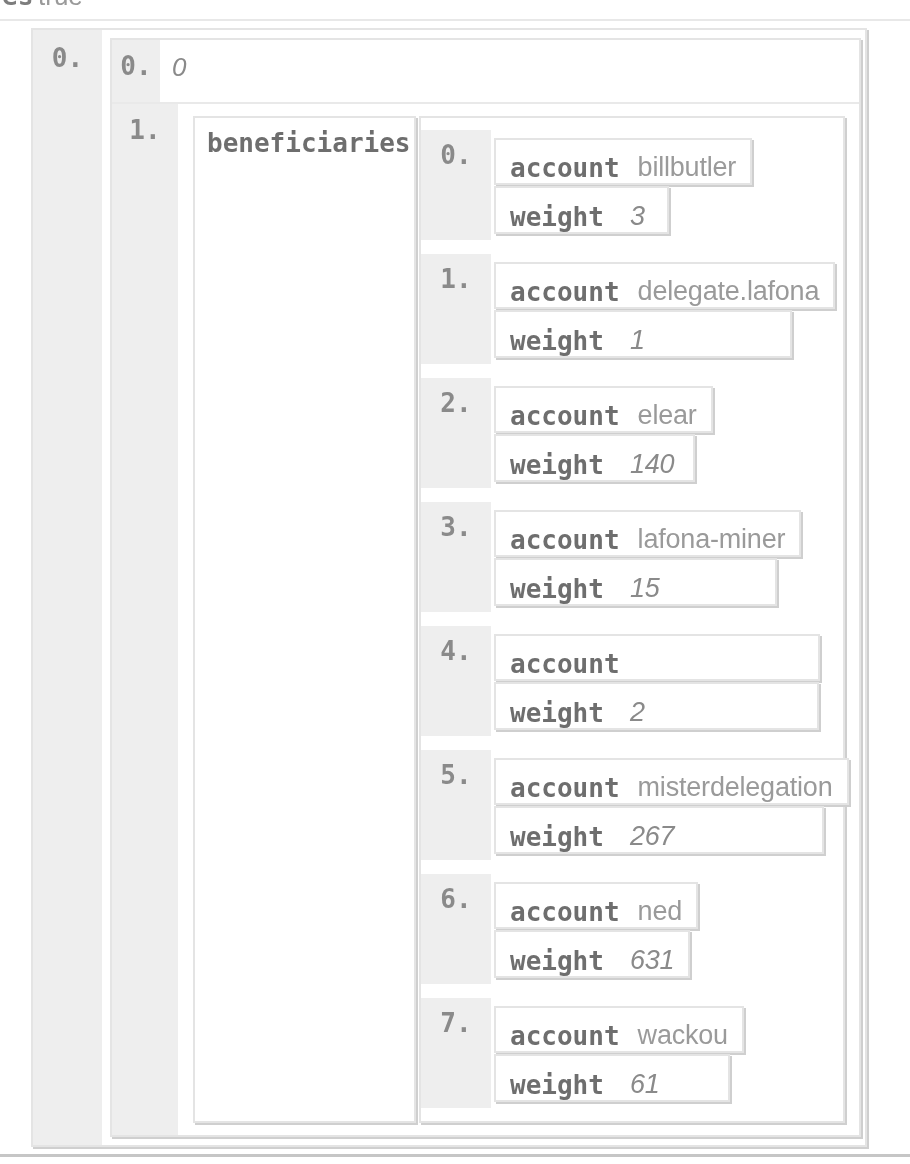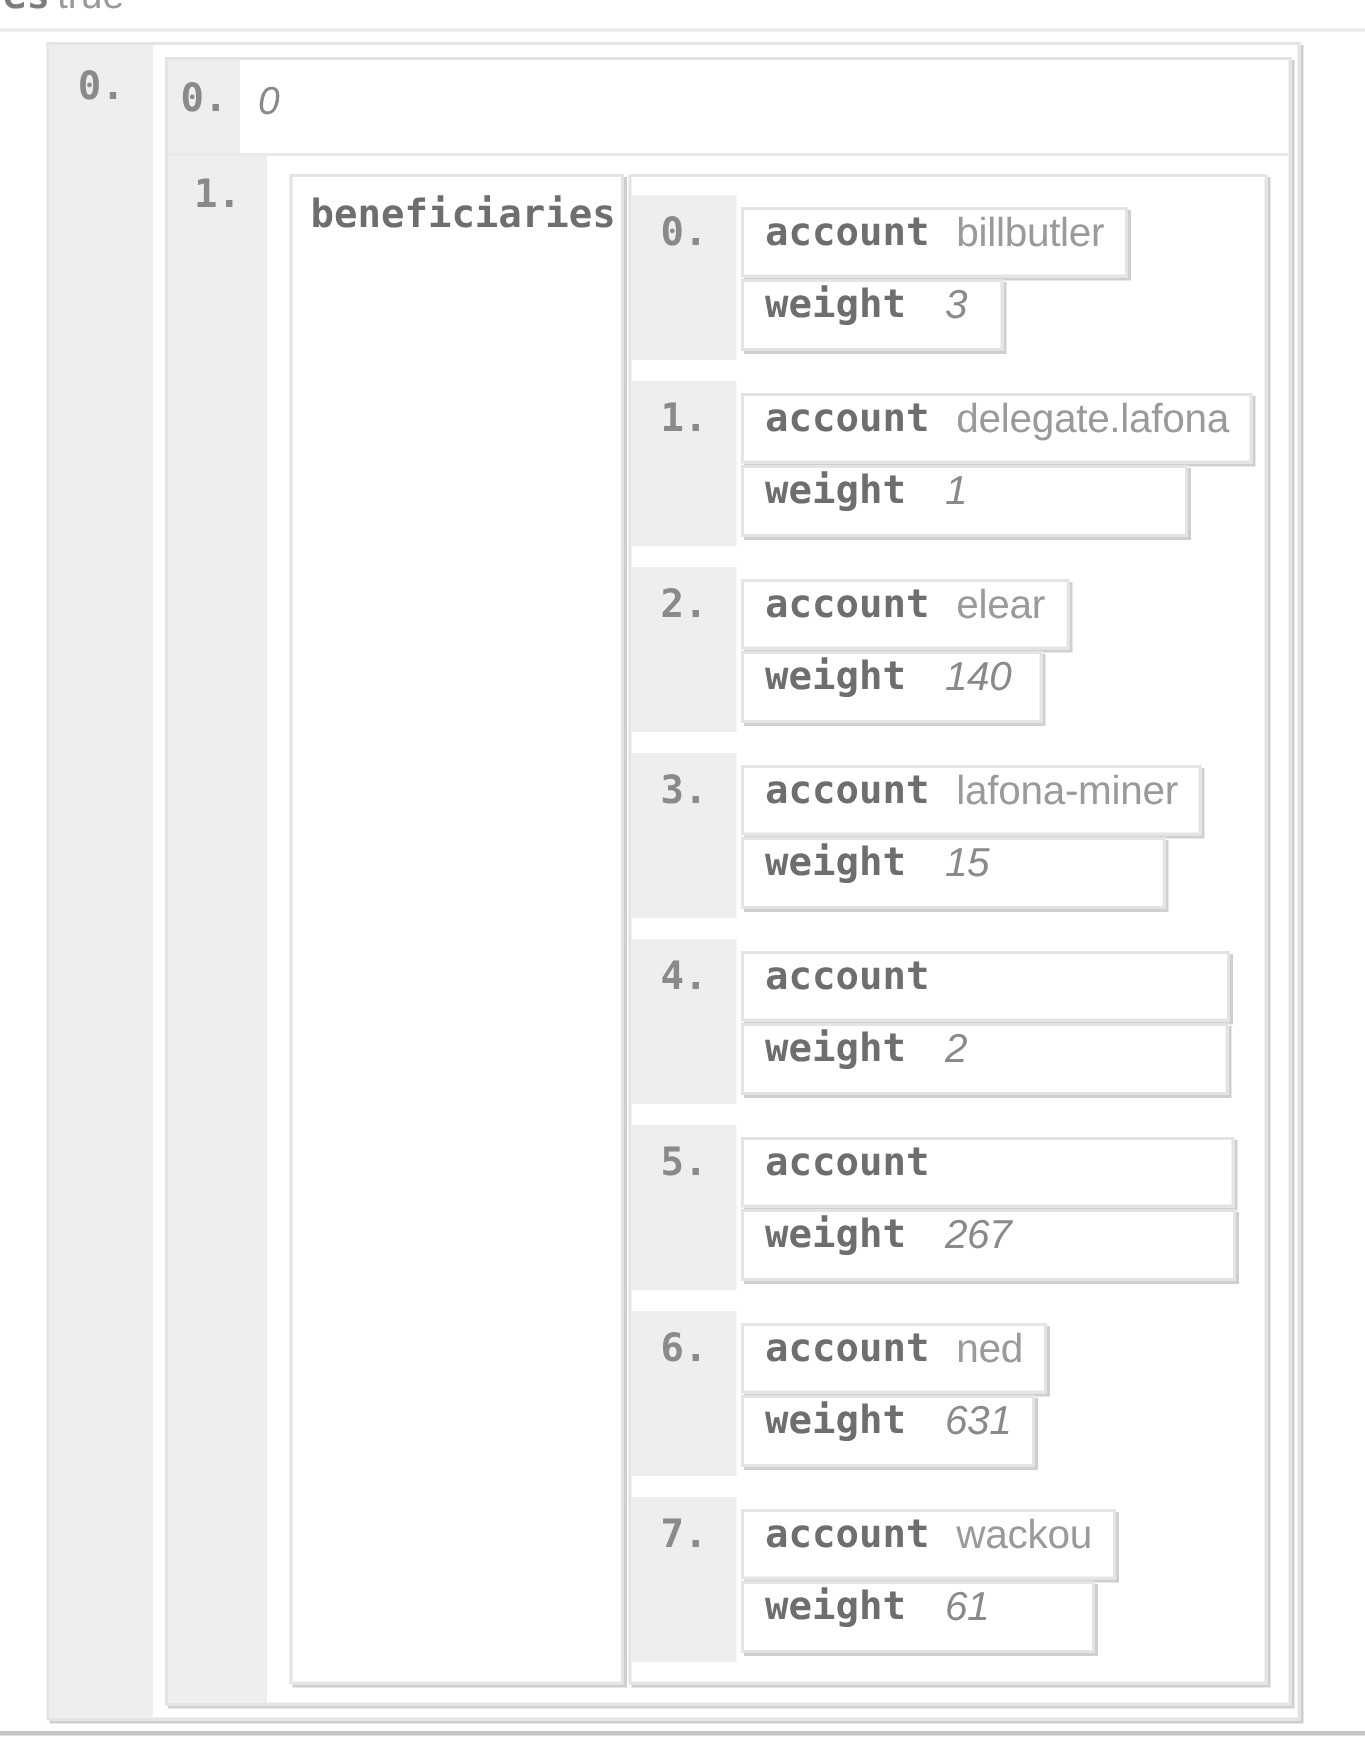--- a/index.html
+++ b/index.html
@@ -69,21 +69,21 @@
   .list-box{flex:none;width:426px;padding:12px 0}
 
   .bene-item{display:flex;height:110px;margin-bottom:14px;align-items:stretch}
   .bene-item:last-child{margin-bottom:0}
   .item-idx{
     flex:none;width:70px;background:var(--cell-bg);text-align:center;
     font-size:26px;color:var(--index-text);padding-top:10px;
   }
   .pair-col{margin-left:3px;padding-top:8px}
   .field{
-    display:flex;align-items:flex-start;width:max-content;
+    display:flex;align-items:flex-end;width:max-content;
     height:47px;padding:0 14px;position:relative;
   }
   .field.weight-row{height:48px;margin-top:1px}
   .fkey{
     font-family:"DejaVu Sans Mono",monospace;font-weight:bold;
     font-size:26px;color:var(--key-text);margin-right:18px;white-space:nowrap;
   }
   .weight-row .fkey{margin-right:26px}
   .fval{font-size:27px;color:var(--value-text);white-space:nowrap;letter-spacing:-0.2px}
   .weight-row .fval{font-style:italic;color:#8a8a8a}
@@ -197,20 +197,21 @@
         <span class="fval">2</span>
       </div>
     </div>
   </div>
 
   <div class="bene-item">
     <div class="item-idx mono">5.</div>
     <div class="pair-col">
       <div class="field account-row boxed">
         <span class="fkey">account</span>
+        <span class="fval">misterdelegation</span>
       </div>
       <div class="field weight-row boxed">
         <span class="fkey">weight</span>
         <span class="fval">267</span>
       </div>
     </div>
   </div>
 
   <div class="bene-item">
     <div class="item-idx mono">6.</div>

